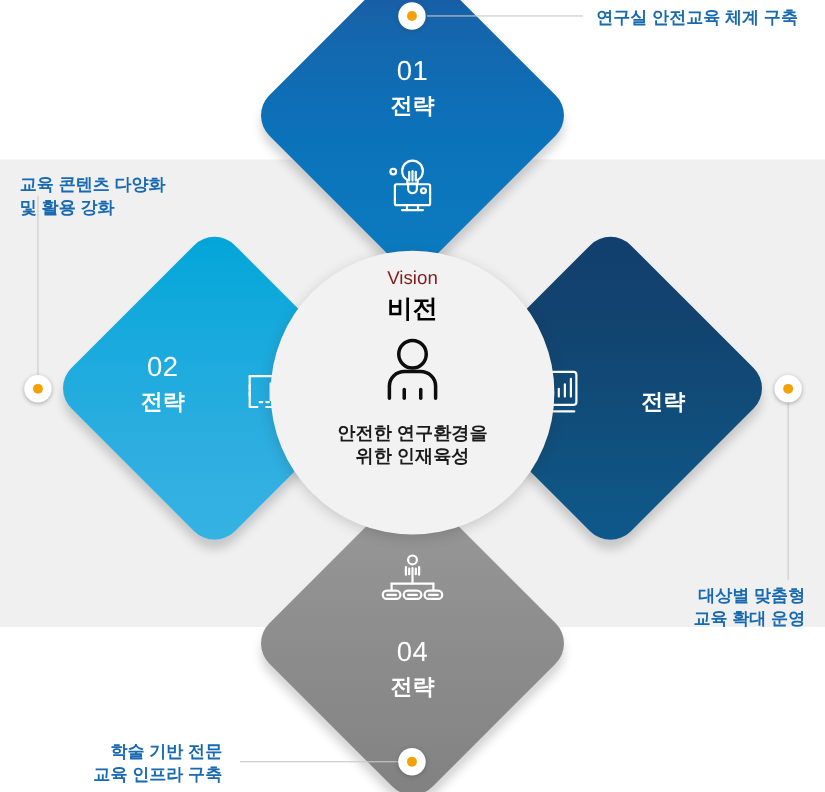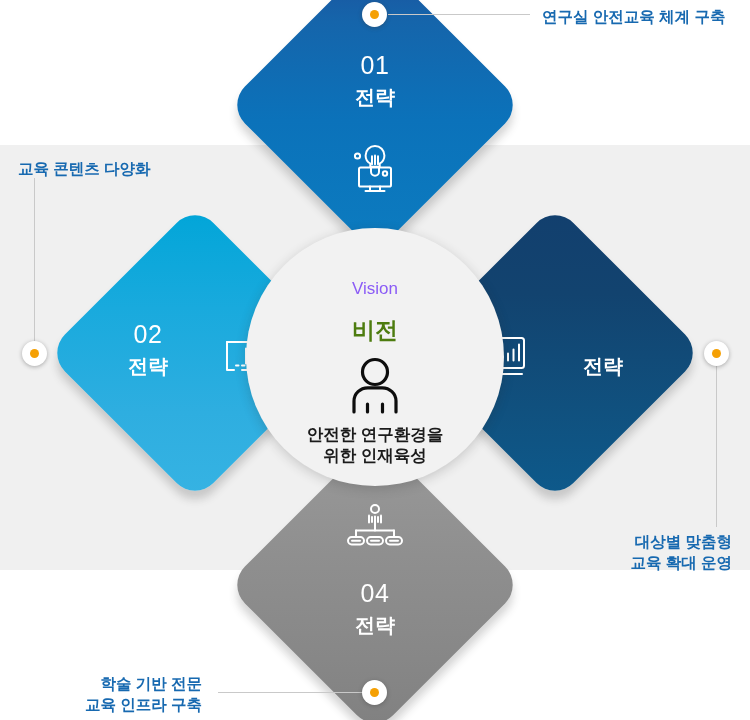--- a/index.html
+++ b/index.html
@@ -117,41 +117,41 @@
     height: 258px;
     border-radius: 50%;
     background: #f2f2f2;
     box-shadow: 0 3px 12px rgba(40,40,40,0.20);
     display: flex;
     flex-direction: column;
     align-items: center;
     z-index: 30;
   }
   .vision-en {
-    margin-top: 52px;
+    margin-top: 16px;
     font-size: 17px;
-    color: #8b5cf6;
+    color: #7f1d1d;
     font-weight: 400;
     line-height: 1;
   }
   .vision-ko {
-    margin-top: 22px;
+    margin-top: 8px;
     font-size: 23px;
-    color: #4d7c0f;
+    color: #000000;
     font-weight: 700;
     line-height: 1;
   }
   .vision-icon {
     margin-top: 14px;
     height: 60px;
     display: flex;
     align-items: center;
   }
   .vision-desc {
-    margin-top: 8px;
+    margin-top: 18px;
     font-size: 16.5px;
     color: #1b1b1b;
     font-weight: 700;
     line-height: 1.28;
     text-align: center;
   }
 
   
   .conn-line {
     position: absolute;
@@ -315,20 +315,21 @@
   <div class="dot" style="left:22px; top:341px;"></div>
   <div class="dot" style="left:704px; top:341px;"></div>
   <div class="dot" style="left:362px; top:680px;"></div>
 
   <div class="callout cl-01">
     <div>연구실 안전교육 체계 구축</div>
   </div>
 
   <div class="callout cl-02">
     <div>교육 콘텐츠 다양화</div>
+    <div>및 활용 강화</div>
   </div>
 
   <div class="callout cl-03">
     <div>대상별 맞춤형</div>
     <div>교육 확대 운영</div>
   </div>
 
   <div class="callout cl-04">
     <div>학술 기반 전문</div>
     <div>교육 인프라 구축</div>

